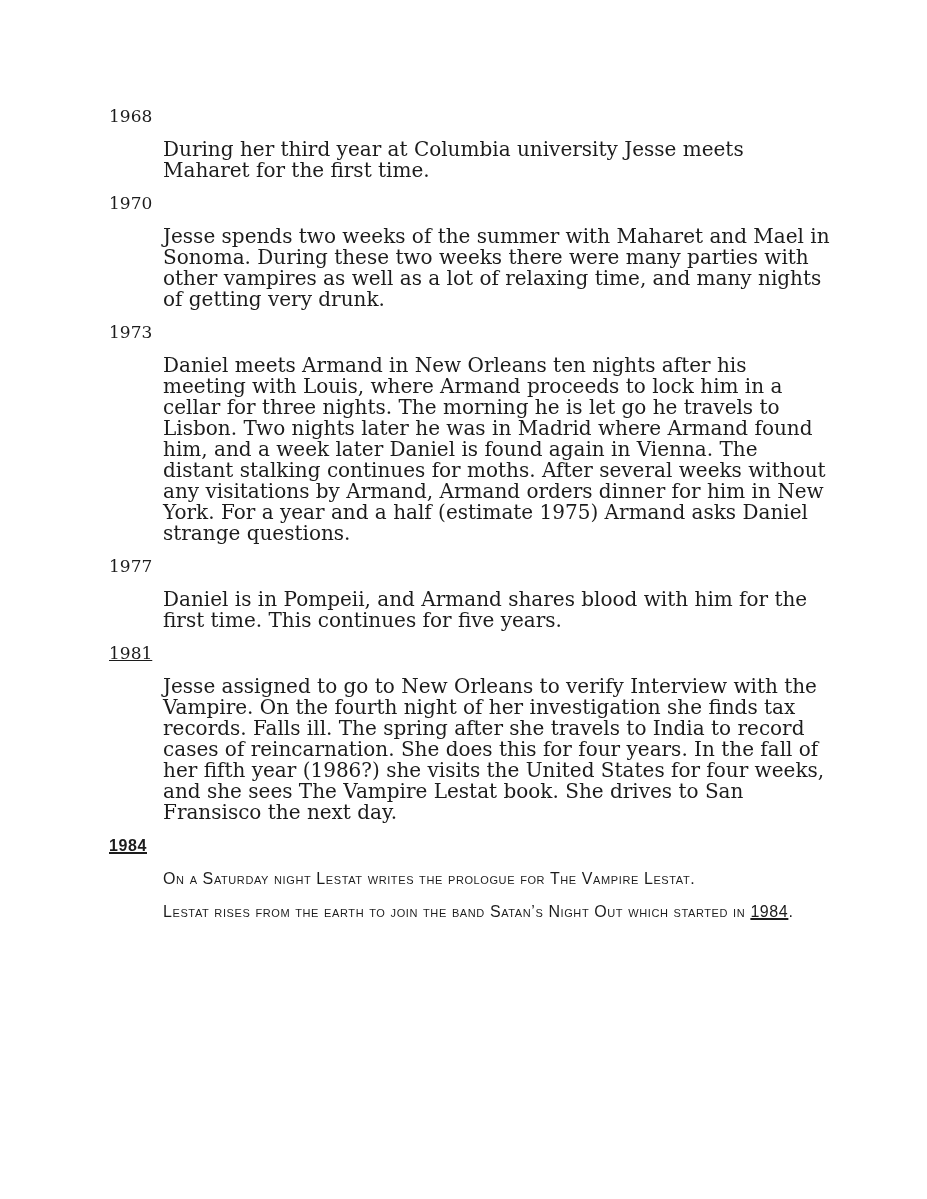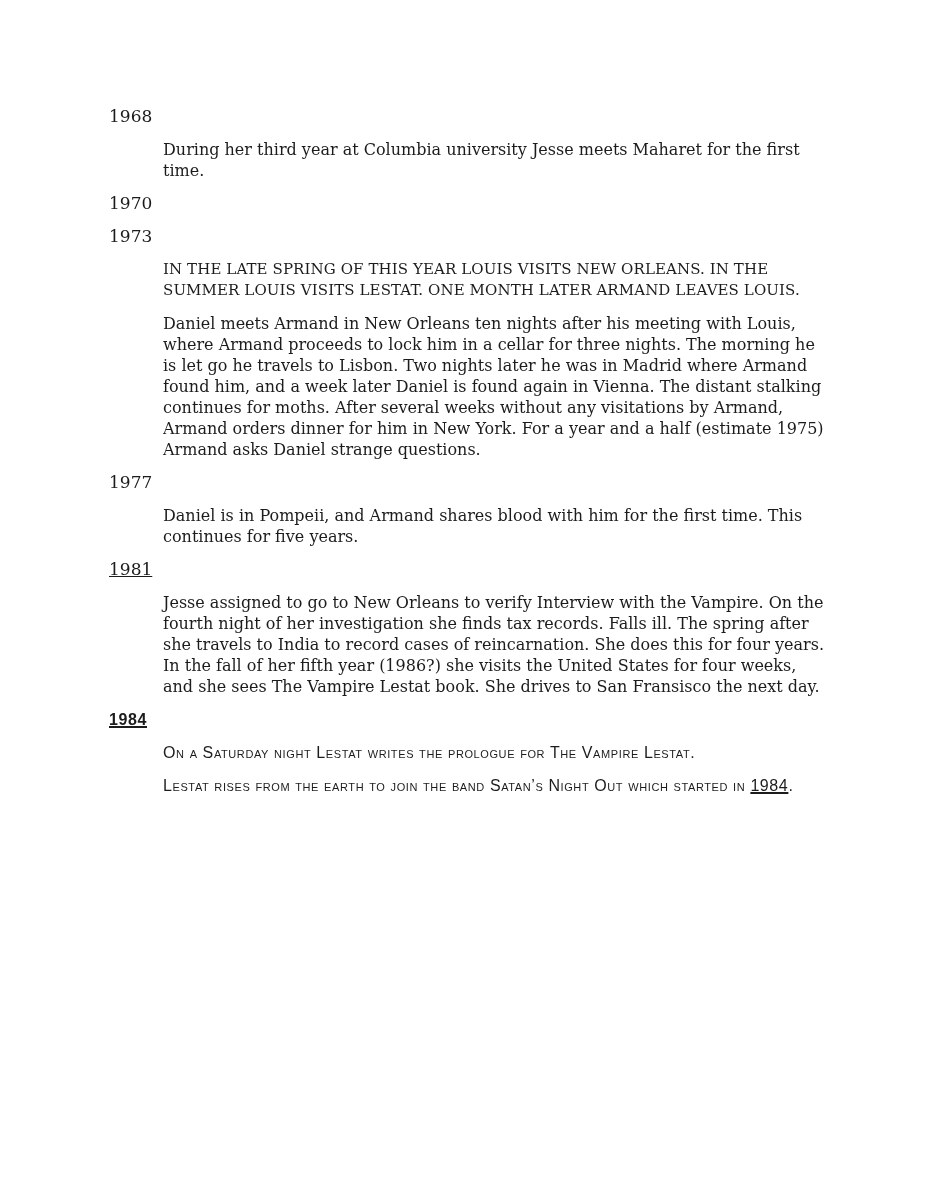--- a/index.html
+++ b/index.html
@@ -36,21 +36,21 @@
     font-family: "Liberation Sans", sans-serif;
     font-weight: 700;
     font-size: 16px;
     letter-spacing: 0.6px;
     text-decoration: underline;
     text-decoration-thickness: 2px;
   }
   .para {
     width: 668px;
     margin: 0 0 12px 54px;
-    font-size: 16px;
+    font-size: 20px;
     line-height: 21px;
   }
   .para.caps {
     font-size: 15px;
     letter-spacing: 0.1px;
   }
   .para.boldsc {
     font-family: "Liberation Sans", sans-serif;
     font-weight: 400;
     font-variant: small-caps;
@@ -68,25 +68,25 @@
 
 <div class="page">
 
   <section class="entry">
     <h2 class="year">1968</h2>
     <p class="para">During her third year at Columbia university Jesse meets Maharet for the first time.</p>
   </section>
 
   <section class="entry">
     <h2 class="year">1970</h2>
+    <p class="para">Jesse spends two weeks of the summer with Maharet and Mael in Sonoma. During these two weeks there were many parties with other vampires as well as a lot of relaxing time, and many nights of getting very drunk.</p>
   </section>
 
   <section class="entry">
     <h2 class="year">1973</h2>
-    <p class="para caps">IN THE LATE SPRING OF THIS YEAR LOUIS VISITS NEW ORLEANS. IN THE SUMMER LOUIS VISITS LESTAT. ONE MONTH LATER ARMAND LEAVES LOUIS.</p>
     <p class="para">Daniel meets Armand in New Orleans ten nights after his meeting with Louis, where Armand proceeds to lock him in a cellar for three nights. The morning he is let go he travels to Lisbon. Two nights later he was in Madrid where Armand found him, and a week later Daniel is found again in Vienna. The distant stalking continues for moths. After several weeks without any visitations by Armand, Armand orders dinner for him in New York. For a year and a half (estimate 1975) Armand asks Daniel strange questions.</p>
   </section>
 
   <section class="entry">
     <h2 class="year">1977</h2>
     <p class="para">Daniel is in Pompeii, and Armand shares blood with him for the first time. This continues for five years.</p>
   </section>
 
   <section class="entry">
     <h2 class="year underline">1981</h2>

